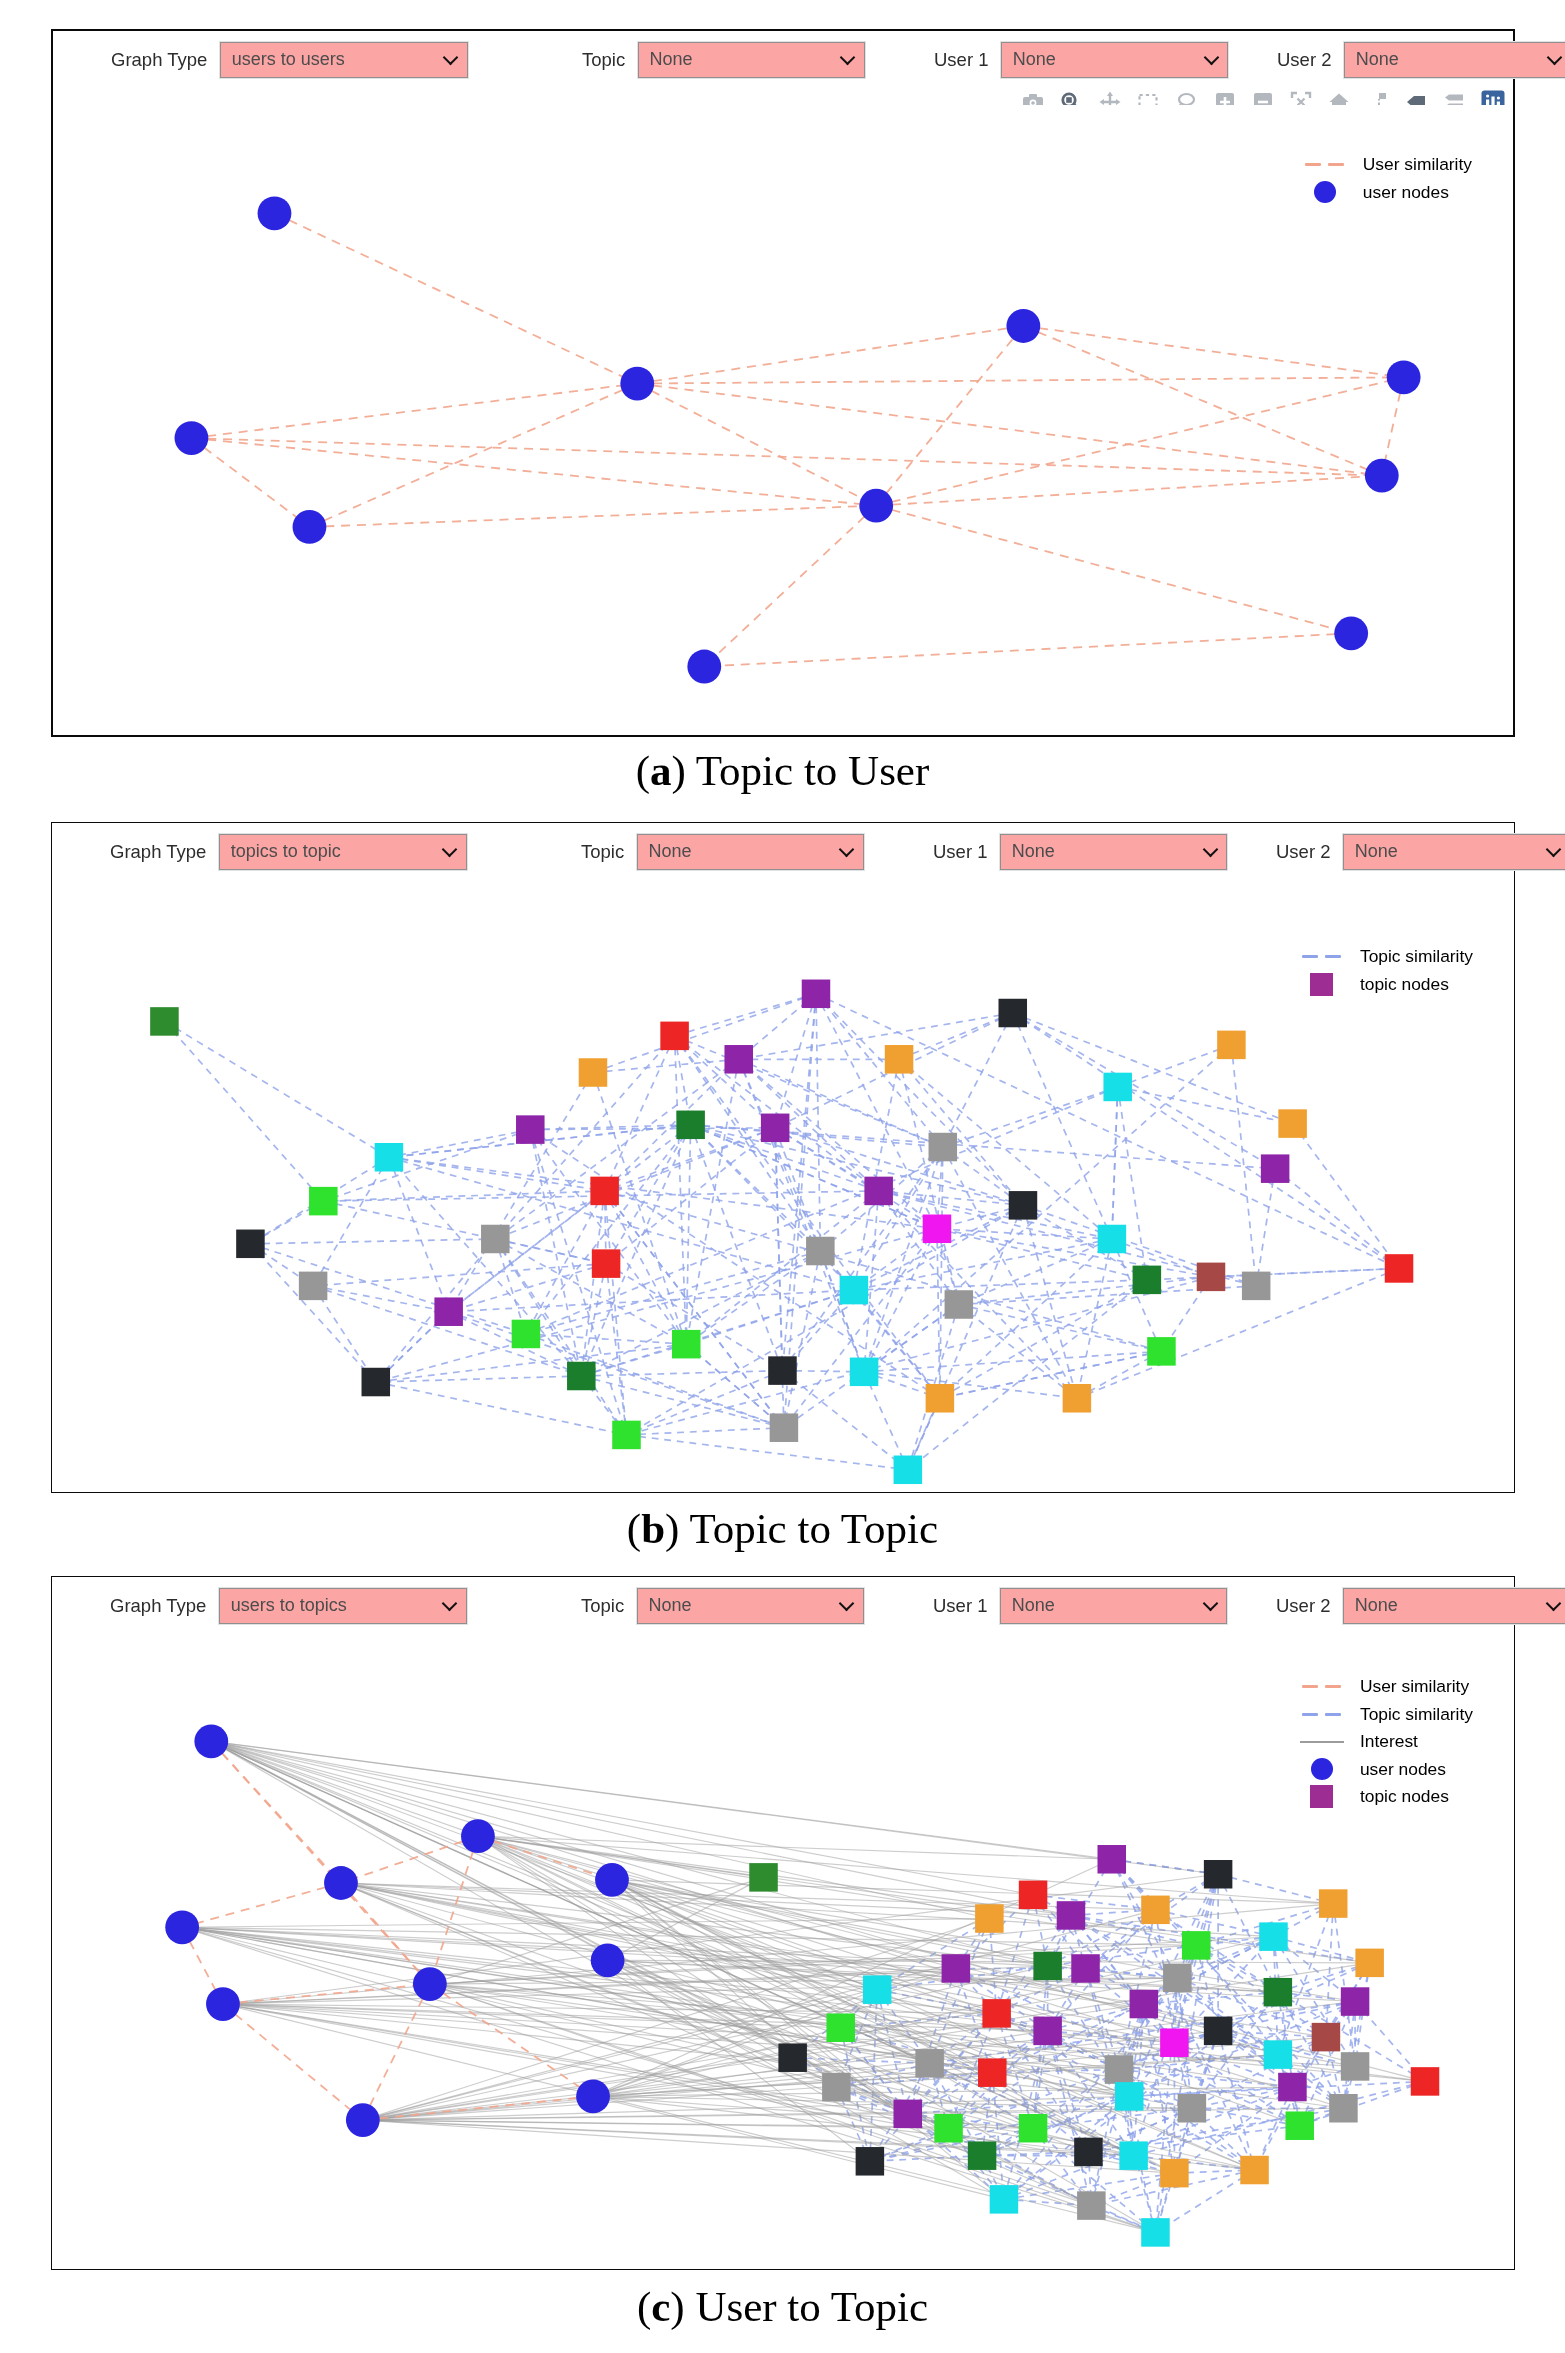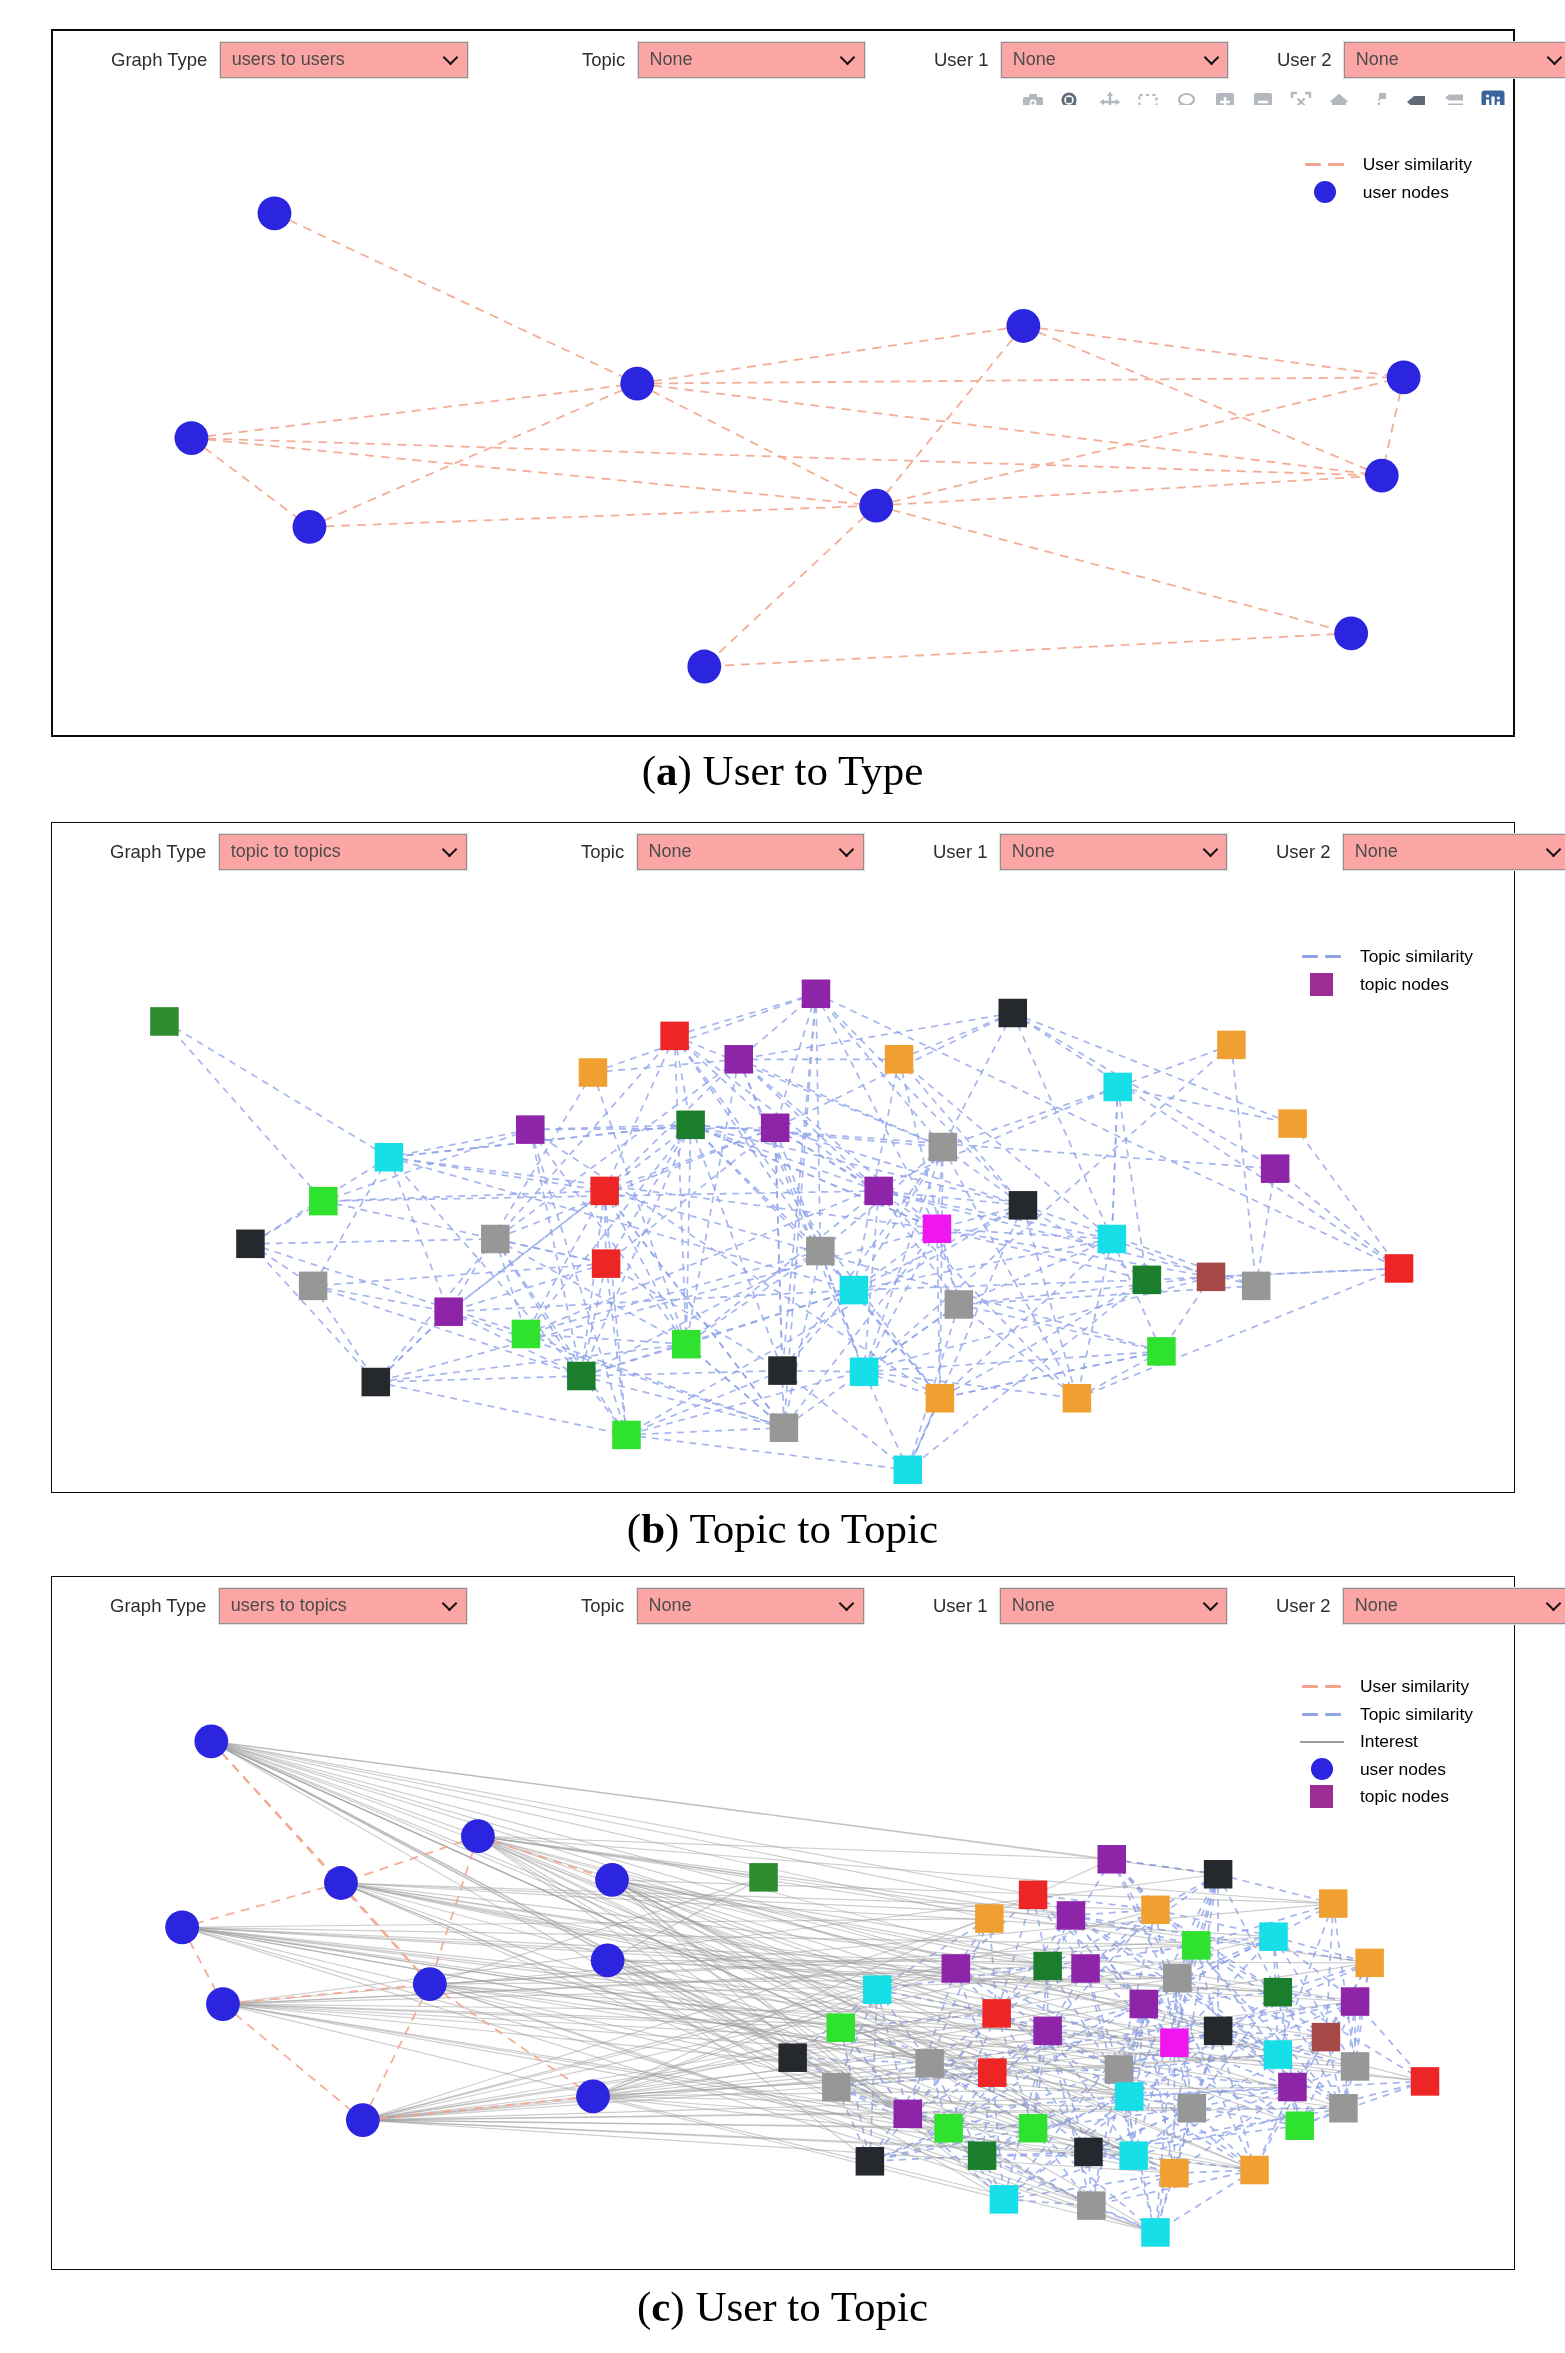--- a/index.html
+++ b/index.html
@@ -202,29 +202,29 @@
         </div>
         <div class="litem">
           <span class="sw">
             <span class="circ" style="background: rgb(43, 37, 224);"></span>
           </span>
           <span class="txt">user nodes</span>
         </div>
       </div>
   </div>
   <div class="caption" id="caption-a">
-    <span>(</span><b>a</b><span>) </span><span>User to Type</span>
+    <span>(</span><b>a</b><span>) </span><span>Topic to User</span>
   </div>
 
   <div class="panel" id="panel-b">
     <div class="controls">
       <div class="ctrl" style="left:58px">
         <span class="lbl">Graph Type</span>
         <div class="select wide">
-          <span class="val">topic to topics</span>
+          <span class="val">topics to topic</span>
             <span class="chev"></span>
         </div>
       </div>
       <div class="ctrl" style="left:529px">
         <span class="lbl">Topic</span>
         <div class="select">
           <span class="val">None</span>
             <span class="chev"></span>
         </div>
       </div>

